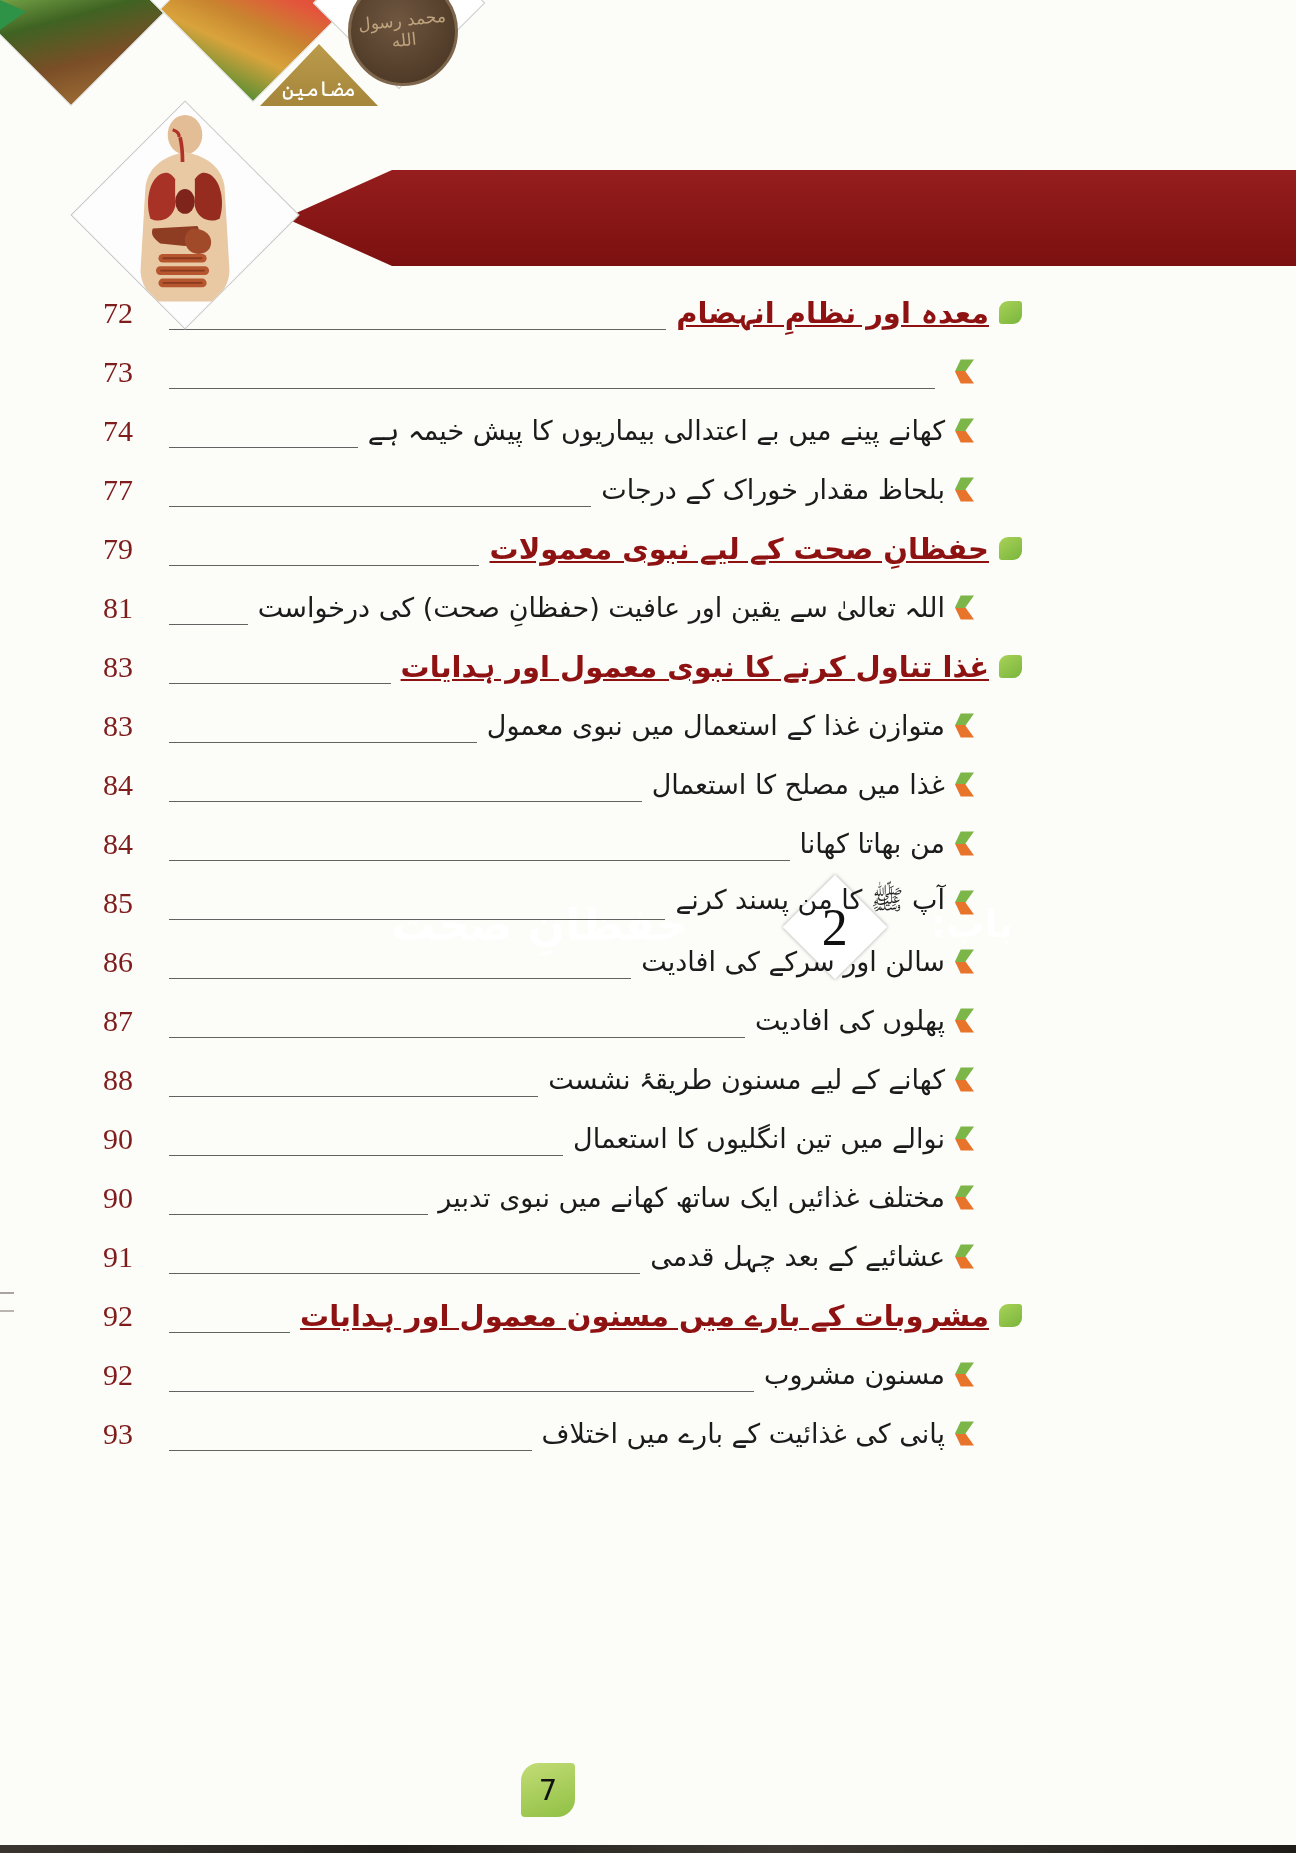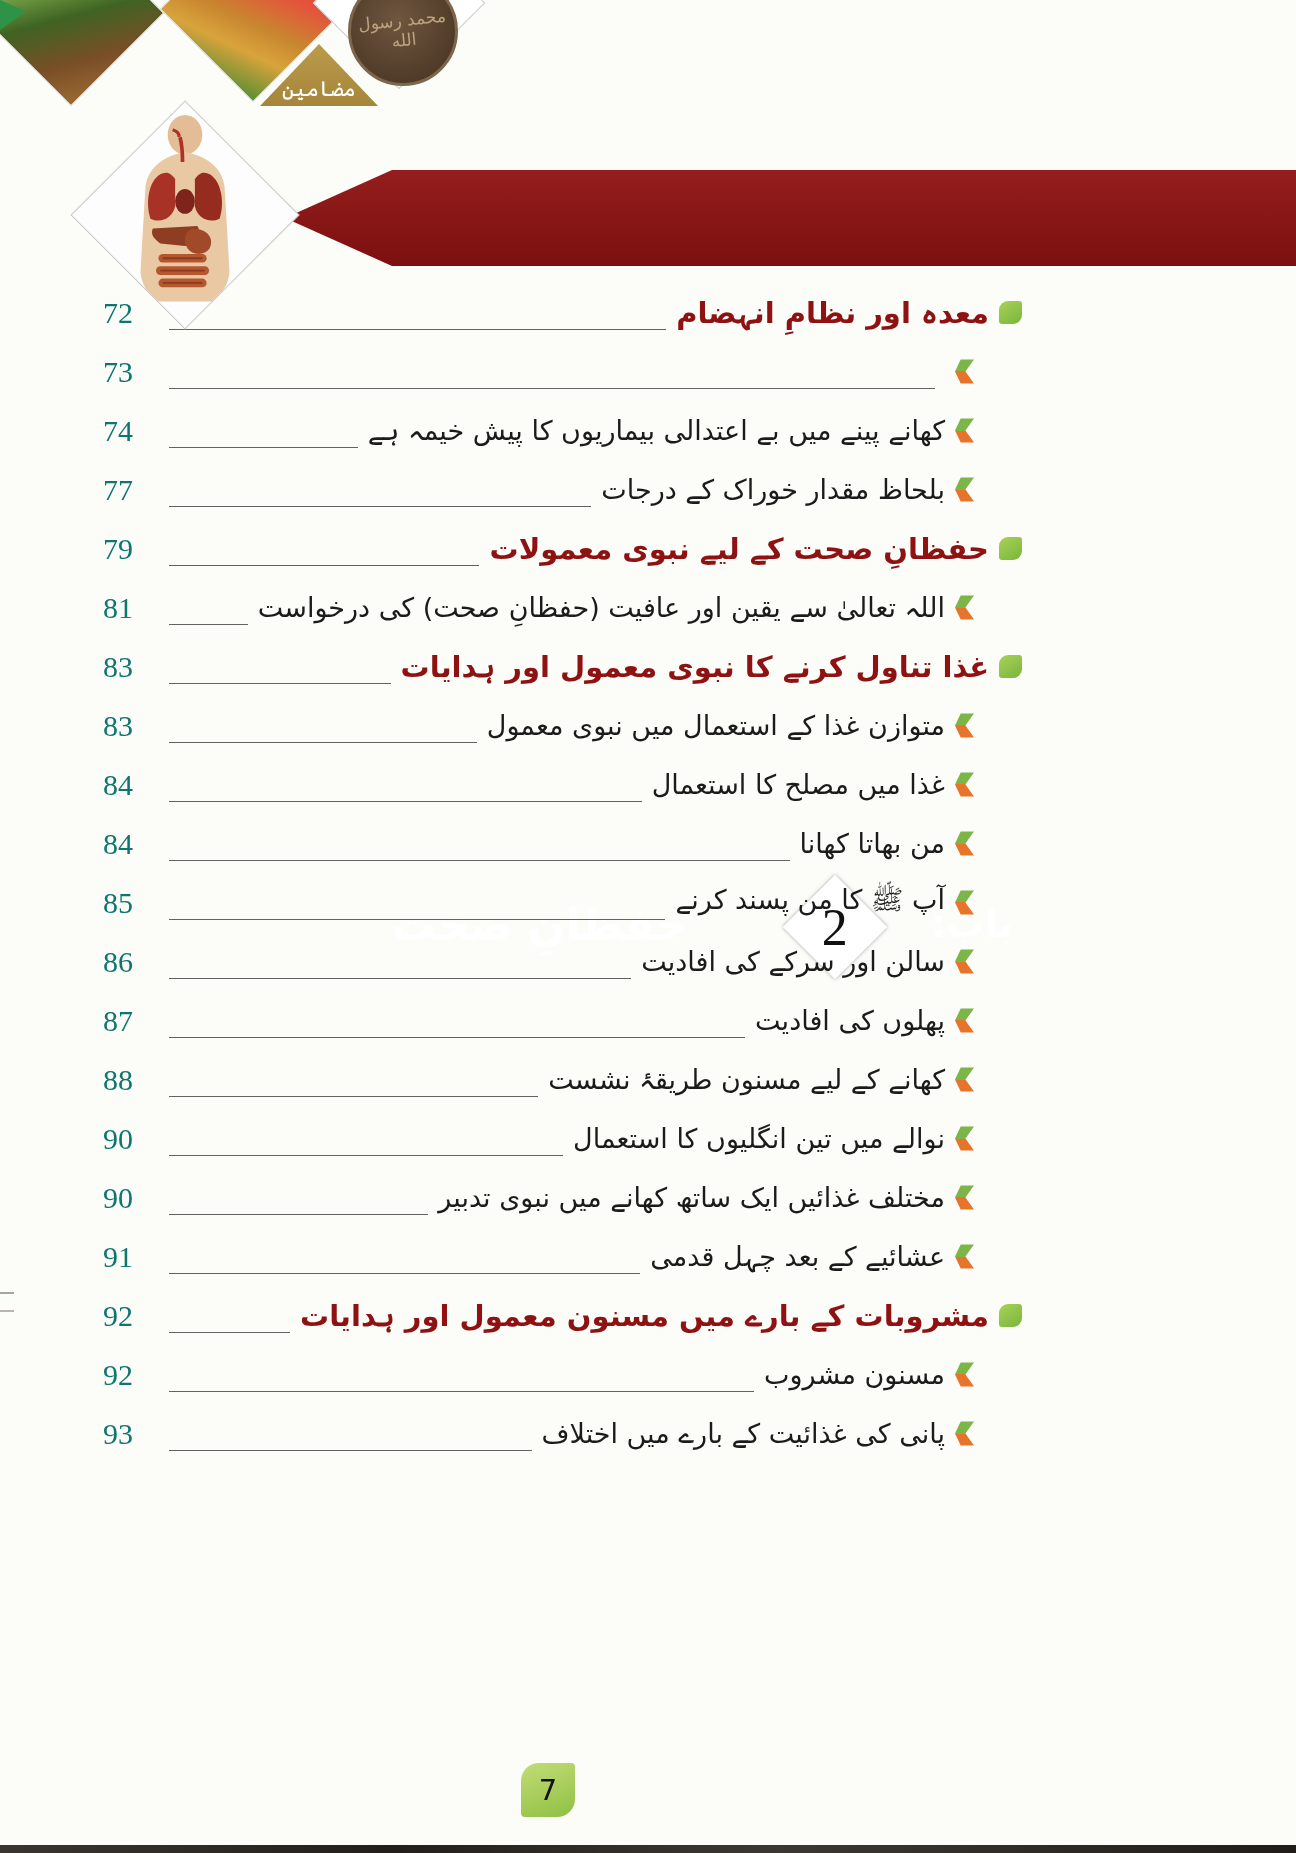--- a/index.html
+++ b/index.html
@@ -55,25 +55,25 @@
   .row.main{padding-right:274px;}
   .row.sub{padding-right:322px;}
   .bullet{flex:0 0 auto;margin-left:10px;}
   .bullet.leaf{width:23px;height:23px;border-radius:9px 3px 9px 3px;
     background:linear-gradient(145deg,#a9d258,#79b53c);}
   .bullet.chev{width:19px;height:25px;
     background:linear-gradient(#7cb548 50%,#e8742c 50%);
     clip-path:polygon(100% 2%,30% 2%,0 50%,30% 98%,100% 98%,55% 50%);}
   .entry-title{white-space:nowrap;direction:rtl;}
   .row.sub .entry-title{font-size:27px;color:#1b1b1b;}
-  .row.main .entry-title{font-size:29px;font-weight:bold;color:#8e1212;}
+  .row.main .entry-title{font-size:29px;font-weight:bold;color:#8e1212;text-decoration:underline;}
   .leader{flex:1 1 auto;min-width:40px;border-bottom:1.4px solid #626262;
     transform:translateY(17px);margin:0 10px 0 4px;}
   .page-num{position:absolute;left:88px;width:60px;text-align:center;direction:ltr;
-    font-family:"Liberation Serif",serif;font-size:30px;color:#0f766e;}
+    font-family:"Liberation Serif",serif;font-size:30px;color:#7f1d1d;}
 
   
   .page-leaf{position:absolute;left:521px;top:1763px;width:54px;height:54px;
     border-radius:18px 4px 18px 4px;
     background:linear-gradient(160deg,#c3dc77,#8fc043);
     display:flex;align-items:center;justify-content:center;
     font-size:29px;color:#111;}
   .scan-bottom{position:absolute;left:0;right:0;bottom:0;height:8px;
     background:linear-gradient(90deg,#3a352e,#221f1b 30%,#3c3831 60%,#201d19);}
   .scan-marks{position:absolute;left:0;top:1292px;width:14px;height:16px;

